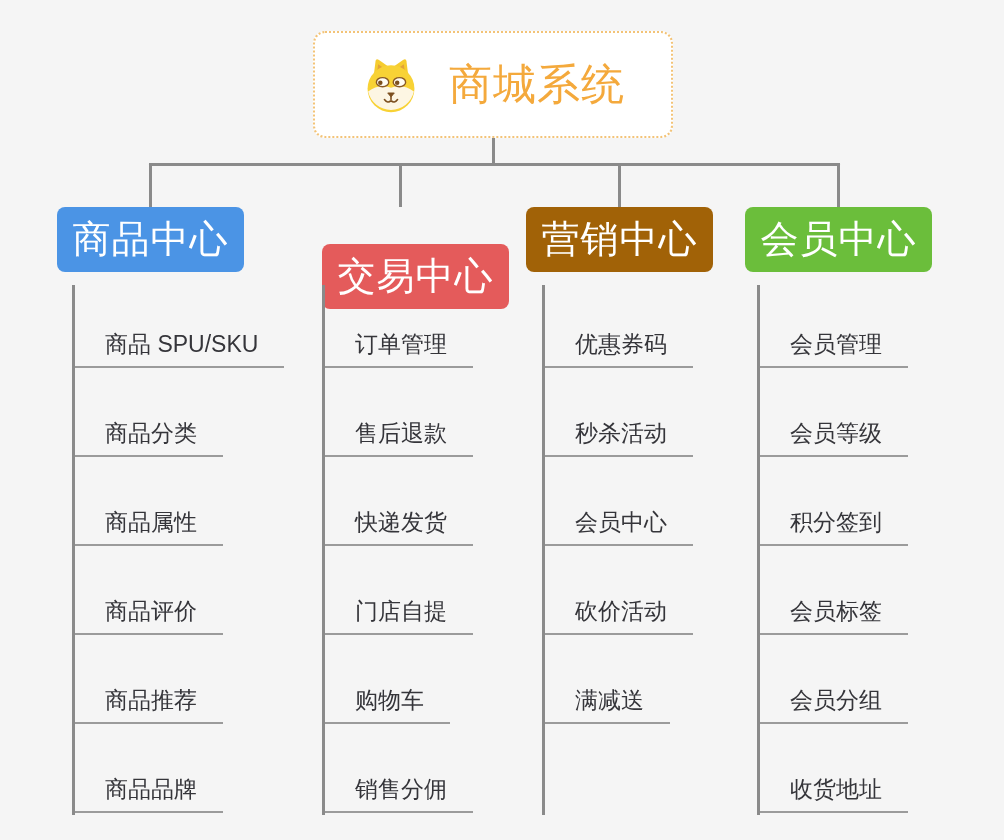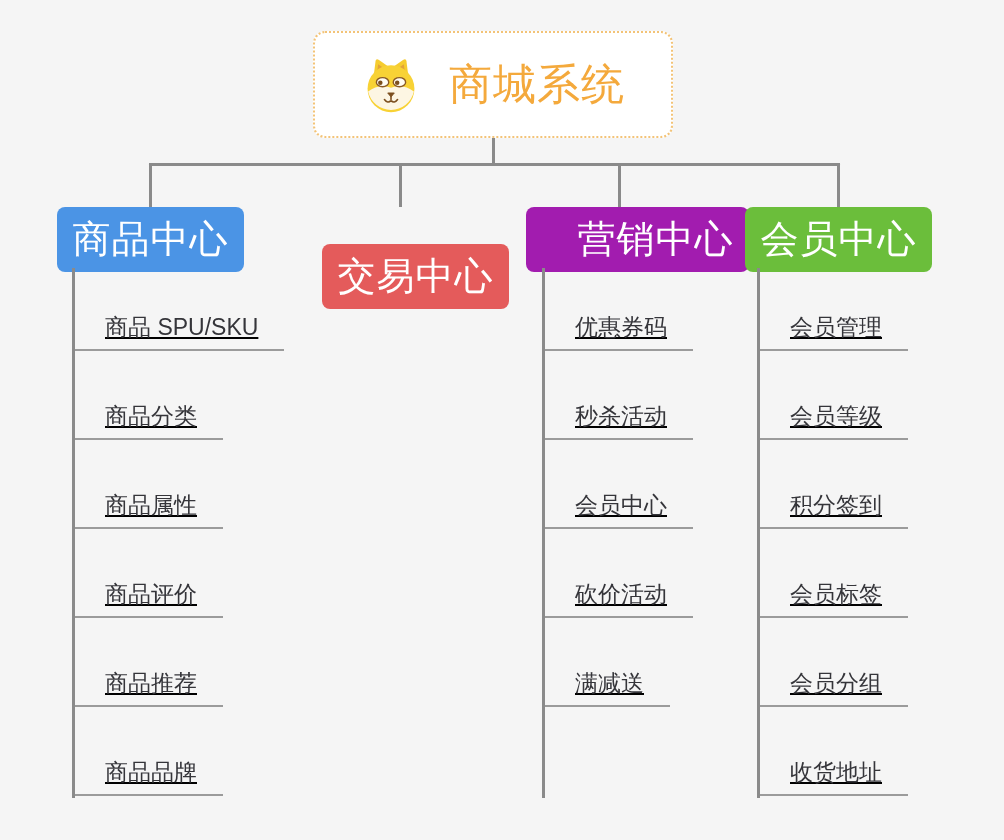--- a/index.html
+++ b/index.html
@@ -40,21 +40,21 @@
   .branch{
     position:absolute;top:207px;
     width:187px;height:65px;
     border-radius:8px;
     color:#FFFFFF;font-size:38px;letter-spacing:1px;
     display:flex;align-items:center;justify-content:center;
     white-space:nowrap;
   }
   .b1{left:57px;} .b2{left:322px;margin-top:37px;} .b3{left:526px;} .b4{left:745px;}
   
-  .col{position:absolute;top:268px;width:240px;text-decoration:underline;}
+  .col{position:absolute;top:285px;width:240px;}
   .c1{left:72px;} .c2{left:322px;} .c3{left:542px;} .c4{left:757px;}
   .vline{position:absolute;left:0;top:0;width:3px;height:530px;background:#8A8A8A;}
   .cell{height:89px;display:flex;align-items:flex-end;}
   .cell.first{height:83px;}
   .leaf{
     display:inline-block;
     font-size:23px;color:#35353A;
     line-height:1.25;
     padding:0 26px 7px 33px;
     border-bottom:2px solid #9B9B9B;
@@ -93,21 +93,21 @@
 
   <div class="line trunk"></div>
   <div class="line hbar"></div>
   <div class="line drop d1"></div>
   <div class="line drop d2"></div>
   <div class="line drop d3"></div>
   <div class="line drop d4"></div>
 
   <div class="branch b1" style="background-color: rgb(75, 148, 229);">商品中心</div>
   <div class="branch b2" style="background-color: rgb(228, 91, 91);">交易中心</div>
-  <div class="branch b3" style="background-color: #a21caf; padding-left: 36px;">营销中心</div>
+  <div class="branch b3" style="background-color: #a16207;">营销中心</div>
   <div class="branch b4" style="background-color: rgb(107, 190, 59);">会员中心</div>
 
   <div class="col c1">
     <div class="vline"></div>
     <div class="cell first">
         <span class="leaf">商品 SPU/SKU</span>
       </div>
     <div class="cell">
         <span class="leaf">商品分类</span>
       </div>
@@ -118,20 +118,41 @@
         <span class="leaf">商品评价</span>
       </div>
     <div class="cell">
         <span class="leaf">商品推荐</span>
       </div>
     <div class="cell">
         <span class="leaf">商品品牌</span>
       </div>
   </div>
 
+  <div class="col c2">
+    <div class="vline"></div>
+    <div class="cell first">
+        <span class="leaf">订单管理</span>
+      </div>
+    <div class="cell">
+        <span class="leaf">售后退款</span>
+      </div>
+    <div class="cell">
+        <span class="leaf">快递发货</span>
+      </div>
+    <div class="cell">
+        <span class="leaf">门店自提</span>
+      </div>
+    <div class="cell">
+        <span class="leaf">购物车</span>
+      </div>
+    <div class="cell">
+        <span class="leaf">销售分佣</span>
+      </div>
+  </div>
 
   <div class="col c3">
     <div class="vline"></div>
     <div class="cell first">
         <span class="leaf">优惠券码</span>
       </div>
     <div class="cell">
         <span class="leaf">秒杀活动</span>
       </div>
     <div class="cell">

